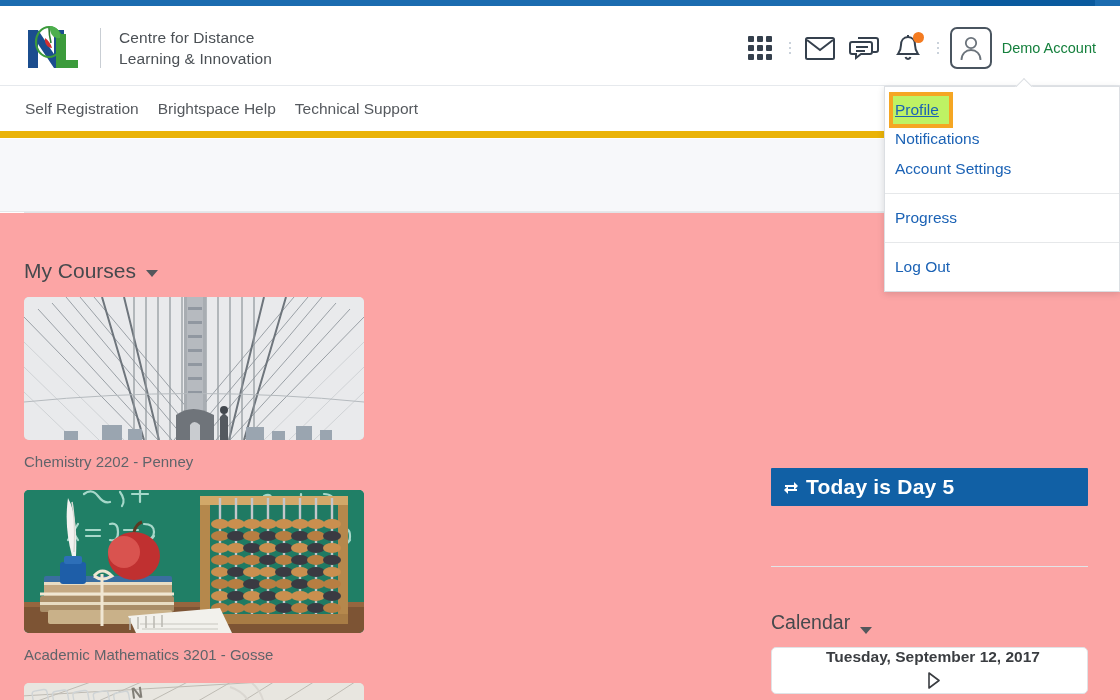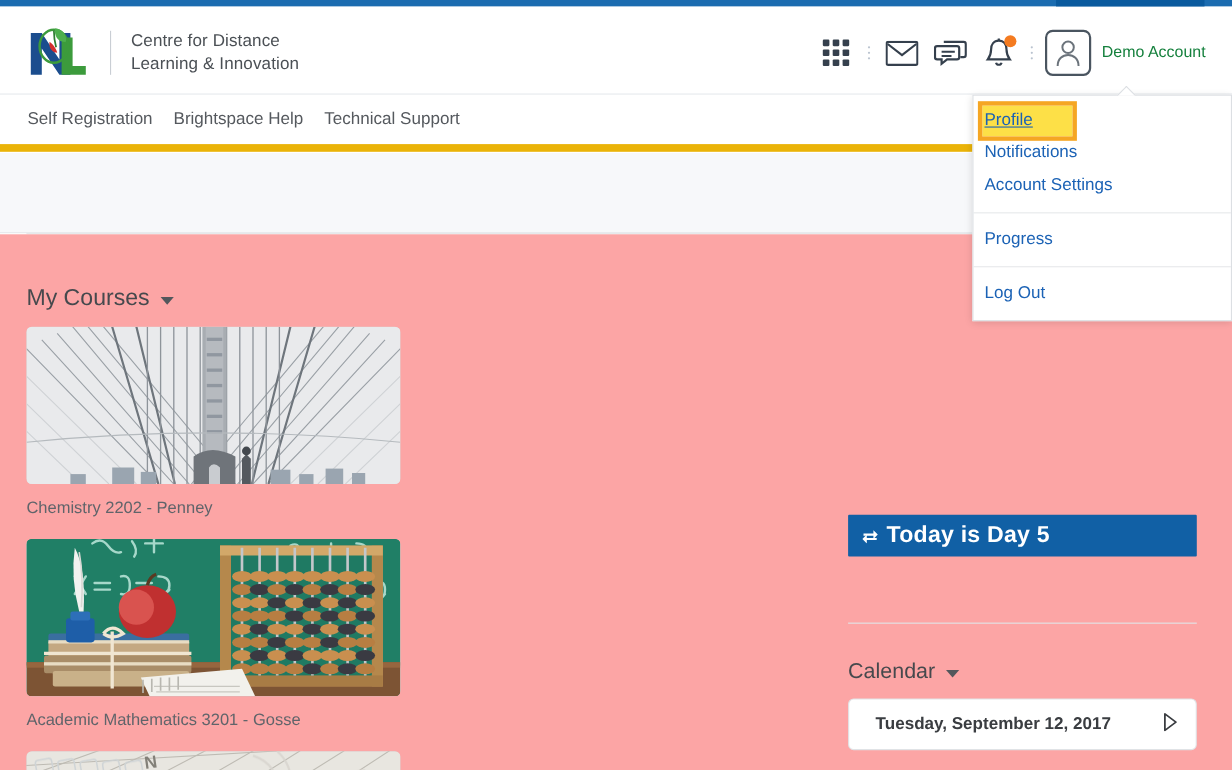--- a/index.html
+++ b/index.html
@@ -116,31 +116,31 @@
   .day-banner {
     position:relative; width:317px; height:38px; background:#1160A5;
     display:flex; align-items:center; padding-left:12px; gap:7px;
     border-radius:1px; margin-top:42px;
   }
   .day-banner .bt {
     color:#fff; font-size:21px; font-weight:bold; letter-spacing:.2px; white-space:nowrap;
   }
   .rc-rule { width:317px; height:1px; background:#e2e5e8; margin-top:60px; }
 
-  .cal-head { display:flex; align-items:center; gap:10px; margin-top:32px; }
+  .cal-head { display:flex; align-items:flex-end; gap:10px; margin-top:44px; }
   .cal-title { font-size:19.5px; color:#46494d; }
   .cal-chev {
     width:0;height:0;border-left:6px solid transparent;border-right:6px solid transparent;
     border-top:7px solid #53575c; margin-top:4px; cursor:pointer;
   }
 
   .date-box {
     margin-top:13px; width:317px; height:47px; border:1px solid #e0e3e6;
     border-radius:5px; background:#fff; display:flex; align-items:center;
-    justify-content:space-between; padding:0 17px 0 24px; cursor:pointer;
+    justify-content:space-between; padding:0 17px 0 24px; cursor:pointer;flex-direction:column;
   }
   .date-text { font-size:15.5px; color:#3a3d41; font-weight:bold; }
 
   .upcoming {
     margin-top:10px; width:317px; height:44px; display:flex; align-items:center;
     justify-content:space-between; padding:0 17px 0 24px; cursor:pointer;
     border-bottom:1px solid #eceef0;
   }
 
   
@@ -158,21 +158,21 @@
     transform:rotate(45deg); transform-origin:0 0; margin-left:9px;
   }
   .dd-group { padding:9px 0; }
   .dd-group + .dd-group { border-top:1px solid #e6e8ea; }
   .dd-item {
     display:block; font-size:15.5px; color:#1B62B5; text-decoration:none;
     padding:6px 0 6px 10px; white-space:nowrap; cursor:pointer;
   }
   .dd-item.focused {
     text-decoration:underline; outline:4px solid #F5A623; outline-offset:0;
-    width:82px; margin-left:8px; padding:5px 0 5px 2px; background:#fde047;
+    width:56px; margin-left:8px; padding:5px 0 5px 2px; background:#bef264;
     position:relative; z-index:3;
   }
 </style>
 </head>
 <body>
 
 <div id="app">
 
   <div class="top-strip"></div>
   <div class="top-strip-dark"></div>

